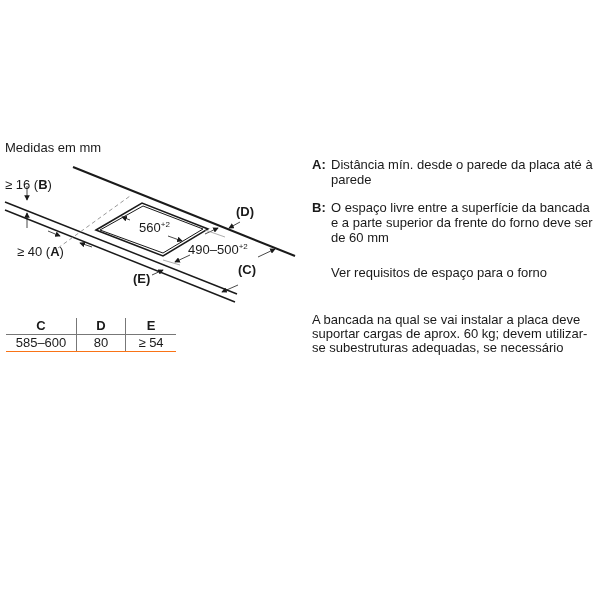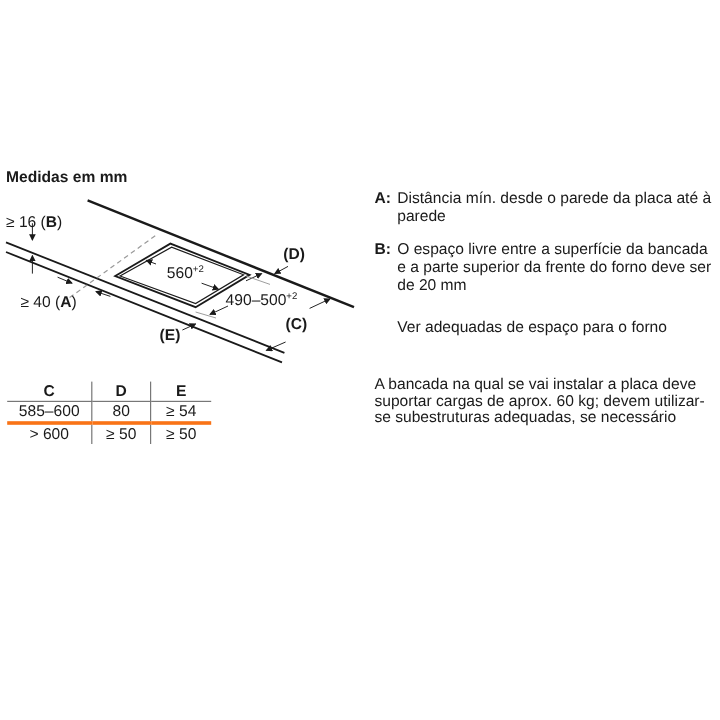--- a/index.html
+++ b/index.html
@@ -1,25 +1,25 @@
 <!DOCTYPE html>
 <html><head>
   <meta charset="utf-8">
   <style>
     html, body { margin:0; padding:0; background:#fff; }
     body { width:600px; height:600px; position:relative; overflow:hidden;
            font-family:"Liberation Sans", sans-serif; color:#1a1a1a; }
     .abs { position:absolute; }
-    .title { left:5px; top:140px; font-size:13px;font-weight:bold; }
+    .title { left:5px; top:140px; font-size:13px; }
     svg.diagram { position:absolute; left:0; top:0; }
     .lbl { font-family:"Liberation Sans", sans-serif; font-size:13px; fill:#1a1a1a; }
     table.dims { position:absolute; left:6px; top:318px; border-collapse:collapse; font-size:13px; }
     table.dims th, table.dims td { text-align:center; padding:0 6px; height:16px; line-height:16px; }
     table.dims th { font-weight:bold; border-bottom:1px solid #777; }
-    table.dims tr.r1 td { border-bottom:3px solid #f97316; }
+    table.dims tr.r1 td { border-bottom:1px solid #f97316; }
     table.dims .c0 { width:58px; border-right:1px solid #777; }
     table.dims .c1 { width:36px; border-right:1px solid #777; }
     table.dims .c2 { width:38px; }
     .notes { position:absolute; left:312px; top:157px; width:285px; font-size:13px; line-height:15px; }
     .note { display:flex; margin-bottom:13px; }
     .note .key { font-weight:bold; width:19px; flex:none; }
     .note .txt { flex:1; }
     .see { margin-left:19px; margin-top:20px; }
     .load { position:absolute; left:312px; top:313px; width:285px; font-size:13px; line-height:14px; }
   </style>
@@ -82,33 +82,28 @@
       <th class="c1">D</th>
       <th class="c2">E</th>
     </tr>
   </thead>
   <tbody>
     <tr class="r1">
       <td class="c0">585–600</td>
       <td class="c1">80</td>
       <td class="c2">≥ 54</td>
     </tr>
-    <tr>
-      <td class="c0">&gt; 600</td>
-      <td class="c1">≥ 50</td>
-      <td class="c2">≥ 50</td>
-    </tr>
   </tbody>
 </table>
 
 <div class="notes">
   <div class="note">
     <span class="key">A:</span>
     <span class="txt">Distância mín. desde o parede da placa até à parede</span>
   </div>
   <div class="note">
     <span class="key">B:</span>
-    <span class="txt">O espaço livre entre a superfície da bancada e a parte superior da frente do forno deve ser de 20 mm</span>
+    <span class="txt">O espaço livre entre a superfície da bancada e a parte superior da frente do forno deve ser de 60 mm</span>
   </div>
-  <div class="see">Ver adequadas de espaço para o forno</div>
+  <div class="see">Ver requisitos de espaço para o forno</div>
 </div>
 
 <div class="load">A bancada na qual se vai instalar a placa deve suportar cargas de aprox. 60 kg; devem utilizar-se subestruturas adequadas, se necessário</div>
 
 </body></html>

